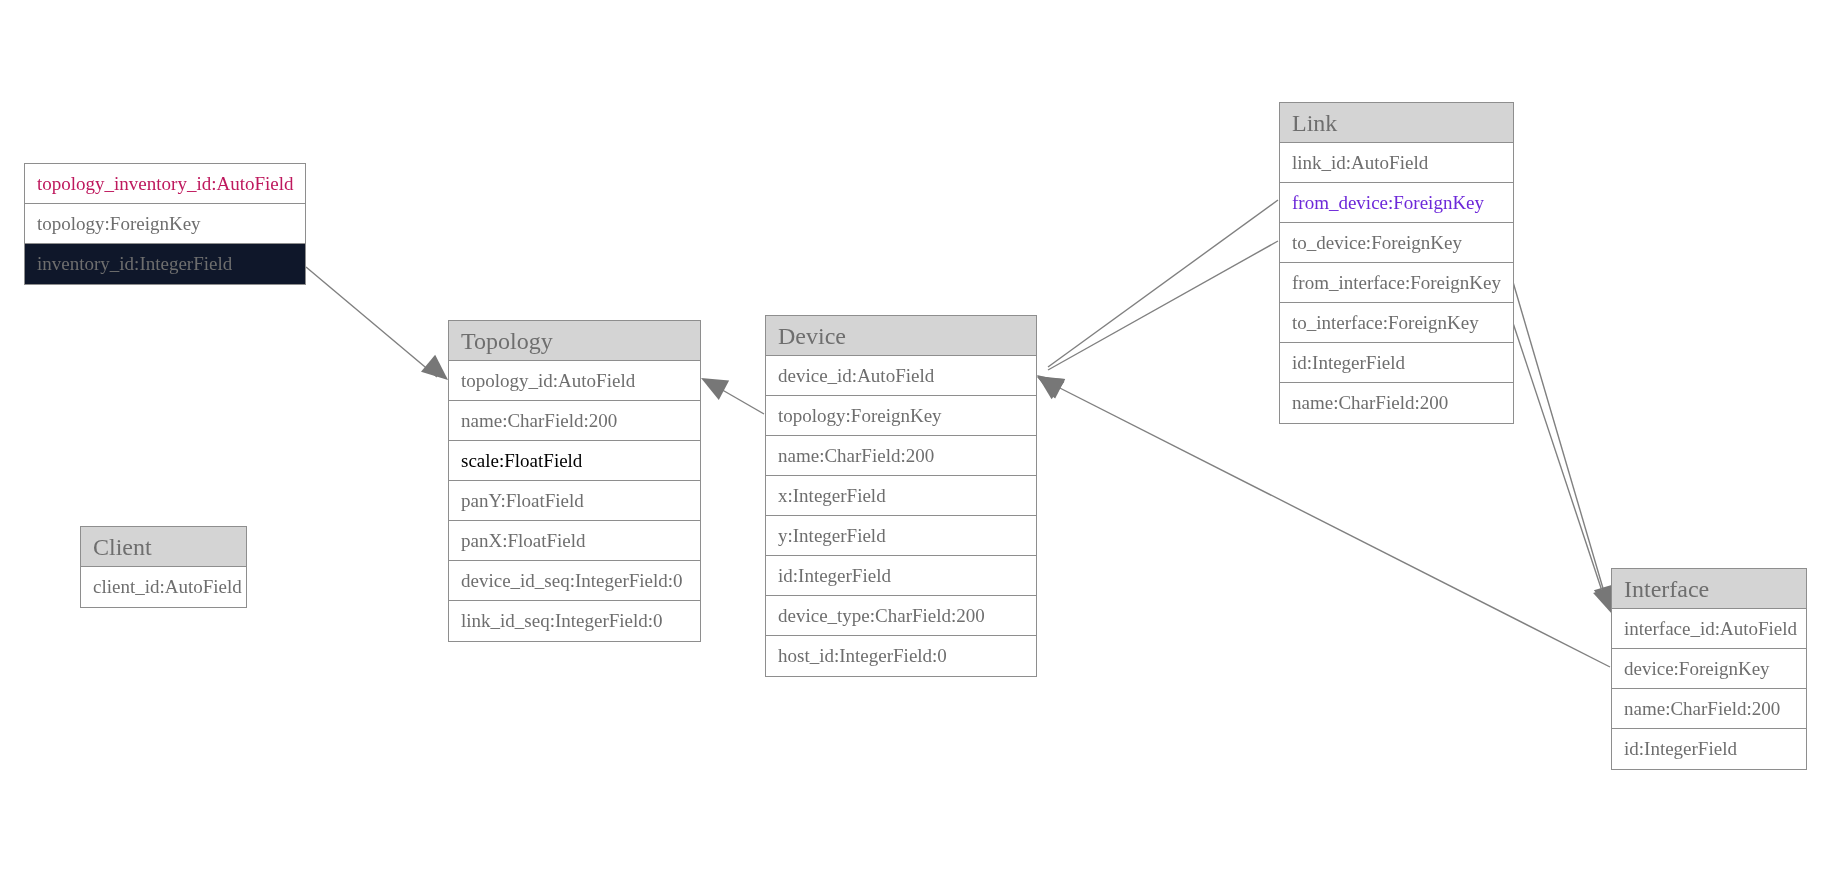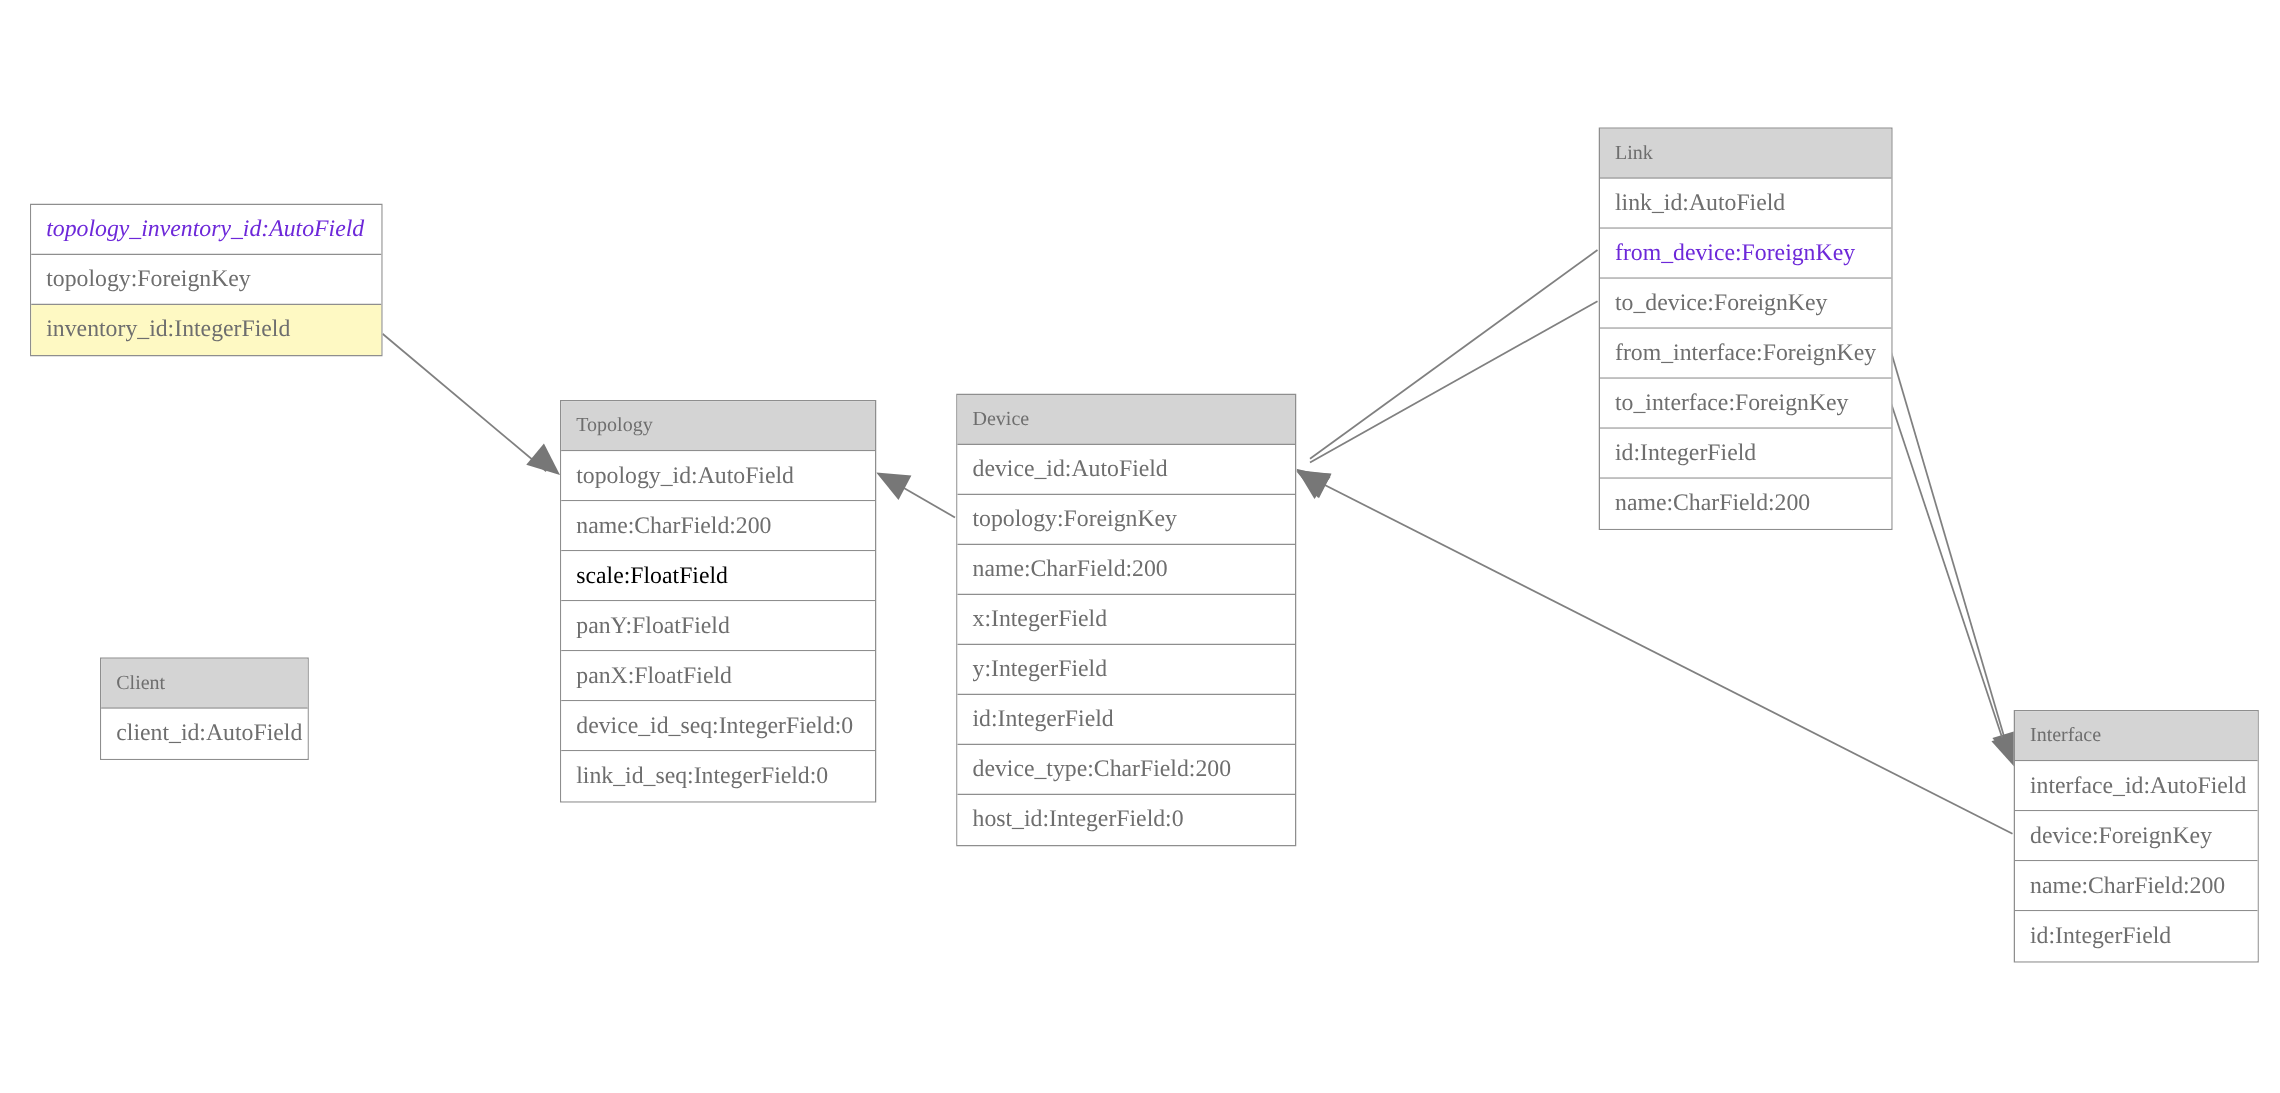--- a/index.html
+++ b/index.html
@@ -40,21 +40,21 @@
     box-shadow: 0 0 0 0 transparent;
   }
   .entity-header {
     box-sizing: border-box;
     height: 40px;
     line-height: 40px;
     padding: 0 0 0 12px;
     background: #d4d4d4;
     border-bottom: 1px solid #8e8e8e;
     color: #6e6e6e;
-    font-size: 16px;
+    font-size: 24px;
     white-space: nowrap;
     overflow: hidden;
   }
   .entity-rows {
     display: block;
   }
   .entity-row {
     box-sizing: border-box;
     height: 40px;
     line-height: 40px;
@@ -102,23 +102,23 @@
       </g>
       <g>
         <path d="M 1513,323 L 1607,606" fill="none" stroke="#808080" stroke-width="1.4"></path>
         <polygon points="0,0 -26,-11 -26,11" fill="#777777" transform="translate(1612,614) rotate(71)"></polygon>
       </g>
     </svg>
 
   <div id="entities-layer">
       <div class="entity" style="left: 24px; top: 163px; width: 282px; border-color: rgb(142, 142, 142);">
         <div class="entity-rows">
-          <div class="entity-row" style="color: #6d28d9; background: rgb(255, 255, 255); border-bottom-color: rgb(142, 142, 142); font-style: italic;">topology_inventory_id:AutoField</div>
+          <div class="entity-row" style="color: #be185d; background: rgb(255, 255, 255); border-bottom-color: rgb(142, 142, 142);">topology_inventory_id:AutoField</div>
           <div class="entity-row" style="color: rgb(110, 110, 110); background: rgb(255, 255, 255); border-bottom-color: rgb(142, 142, 142);">topology:ForeignKey</div>
-          <div class="entity-row" style="color: rgb(110, 110, 110); background: #fef9c3; border-bottom-color: rgb(142, 142, 142);">inventory_id:IntegerField</div>
+          <div class="entity-row" style="color: rgb(110, 110, 110); background: #0f172a; border-bottom-color: rgb(142, 142, 142);">inventory_id:IntegerField</div>
         </div>
       </div>
       <div class="entity" style="left: 80px; top: 526px; width: 167px; border-color: rgb(142, 142, 142);">
         <div class="entity-header" style="background: rgb(212, 212, 212); color: rgb(110, 110, 110); border-bottom-color: rgb(142, 142, 142);">Client</div>
         <div class="entity-rows">
           <div class="entity-row" style="color: rgb(110, 110, 110); background: rgb(255, 255, 255); border-bottom-color: rgb(142, 142, 142);">client_id:AutoField</div>
         </div>
       </div>
       <div class="entity" style="left: 448px; top: 320px; width: 253px; border-color: rgb(142, 142, 142);">
         <div class="entity-header" style="background: rgb(212, 212, 212); color: rgb(110, 110, 110); border-bottom-color: rgb(142, 142, 142);">Topology</div>

